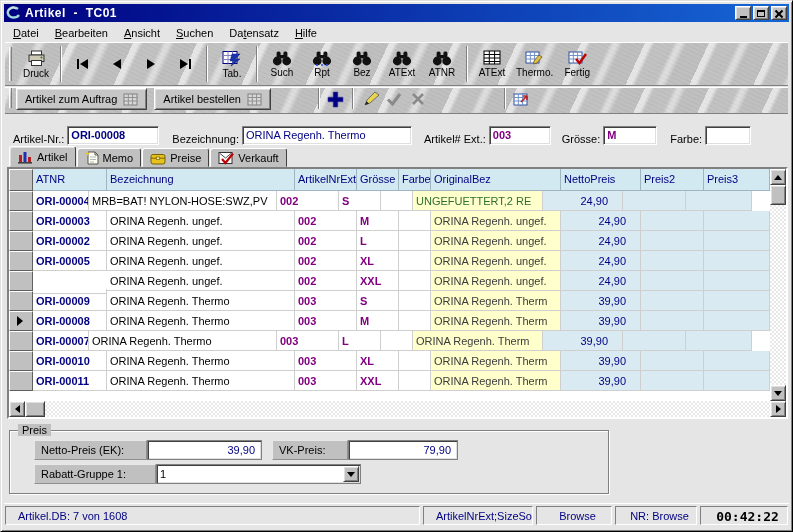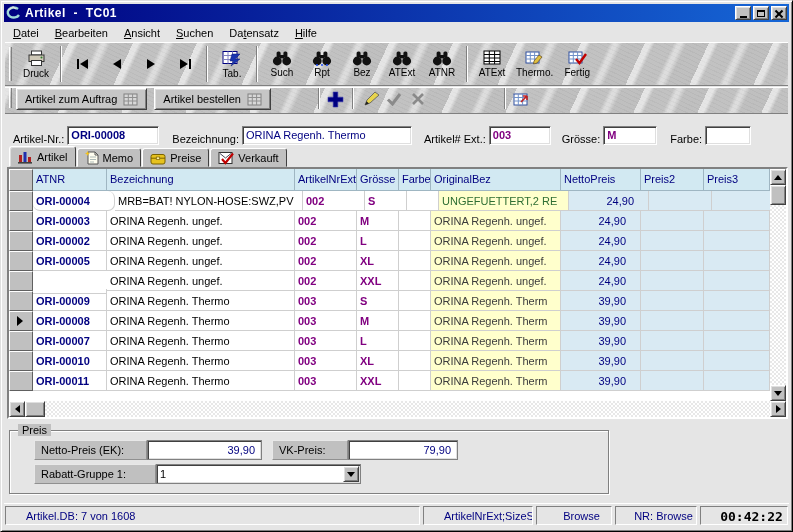--- a/index.html
+++ b/index.html
@@ -125,21 +125,21 @@
     display:flex;align-items:stretch;padding-left:3px}
   .combo .cval{flex:1;padding-top:3px;color:#000}
   .combo-btn{width:16px;background:#c0c0c0;border:1px solid;border-color:#fff #404040 #404040 #fff;
     box-shadow:inset 1px 1px 0 #dfdfdf, inset -1px -1px 0 #808080;
     display:flex;align-items:center;justify-content:center;margin:1px}
 
   
   .statusbar{position:absolute;left:3px;right:3px;bottom:3px;height:25px;
     border-top:1px solid #fff;display:flex;align-items:center;gap:3px;padding:2px 1px 3px 1px}
   .sp{height:19px;border:1px solid;border-color:#808080 #fff #fff #808080;
-    display:flex;align-items:center;padding:1px 5px 0 20px;color:var(--value-navy);white-space:nowrap;overflow:hidden}
+    display:flex;align-items:center;padding:1px 5px 0 12px;color:var(--value-navy);white-space:nowrap;overflow:hidden}
   .sp-rec{flex:1}
   .sp-sort{width:110px}
   .sp-mode{width:76px;justify-content:center}
   .sp-nr{width:82px;justify-content:center}
   .sp-clock{width:88px;justify-content:center;color:#000;font-weight:bold;
     font-family:"DejaVu Sans Mono",monospace;font-size:13px}
 </style>
 </head>
 <body>
 
@@ -412,21 +412,21 @@
         <div class="gh" style="width: 42px;">Grösse</div>
         <div class="gh" style="width: 32px;">Farbe</div>
         <div class="gh" style="width: 130px;">OriginalBez</div>
         <div class="gh" style="width: 80px;">NettoPreis</div>
         <div class="gh" style="width: 63px;">Preis2</div>
         <div class="gh" style="width: 66px;">Preis3</div>
       </div>
     <div id="grows">
         <div class="grow">
           <div class="gc sel" style="width: 24px;"></div>
-          <div class="gc c-atnr" style="width: 82px; border-radius: 7px;">ORI-00004</div>
+          <div class="gc c-atnr" style="width: 56px;">ORI-00004</div>
           <div class="gc c-bez" style="width: 188px;">MRB=BAT! NYLON-HOSE:SWZ,PV</div>
           <div class="gc c-ext" style="width: 62px;">002</div>
           <div class="gc c-groesse" style="width: 42px;">S</div>
           <div class="gc c-farbe" style="width: 32px;"></div>
           <div class="gc c-orig" style="width: 130px; color: rgb(47, 110, 51);">UNGEFUETTERT,2 RE</div>
           <div class="gc c-netto" style="width: 80px;">24,90</div>
           <div class="gc c-preis2" style="width: 63px;"></div>
           <div class="gc c-preis3" style="width: 66px;"></div>
         </div>
         <div class="grow">
@@ -498,21 +498,21 @@
           <div class="gc c-ext" style="width: 62px;">003</div>
           <div class="gc c-groesse" style="width: 42px;">M</div>
           <div class="gc c-farbe" style="width: 32px;"></div>
           <div class="gc c-orig" style="width: 130px;">ORINA Regenh. Therm</div>
           <div class="gc c-netto" style="width: 80px;">39,90</div>
           <div class="gc c-preis2" style="width: 63px;"></div>
           <div class="gc c-preis3" style="width: 66px;"></div>
         </div>
         <div class="grow">
           <div class="gc sel" style="width: 24px;"></div>
-          <div class="gc c-atnr" style="width: 74px;">ORI-00007</div>
+          <div class="gc c-atnr" style="width: 56px;">ORI-00007</div>
           <div class="gc c-bez" style="width: 188px;">ORINA Regenh. Thermo</div>
           <div class="gc c-ext" style="width: 62px;">003</div>
           <div class="gc c-groesse" style="width: 42px;">L</div>
           <div class="gc c-farbe" style="width: 32px;"></div>
           <div class="gc c-orig" style="width: 130px;">ORINA Regenh. Therm</div>
           <div class="gc c-netto" style="width: 80px;">39,90</div>
           <div class="gc c-preis2" style="width: 63px;"></div>
           <div class="gc c-preis3" style="width: 66px;"></div>
         </div>
         <div class="grow">

